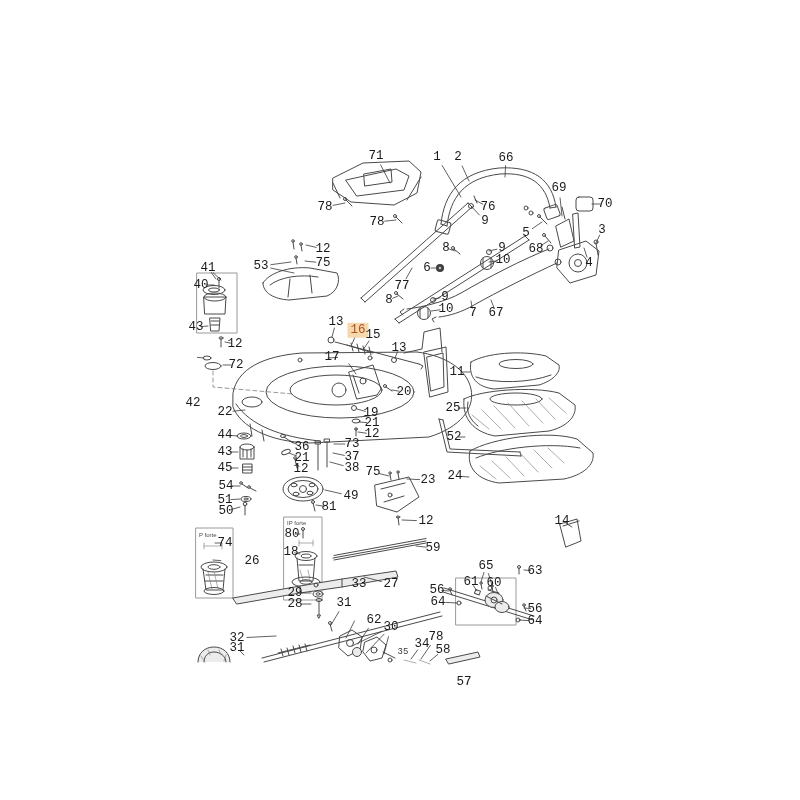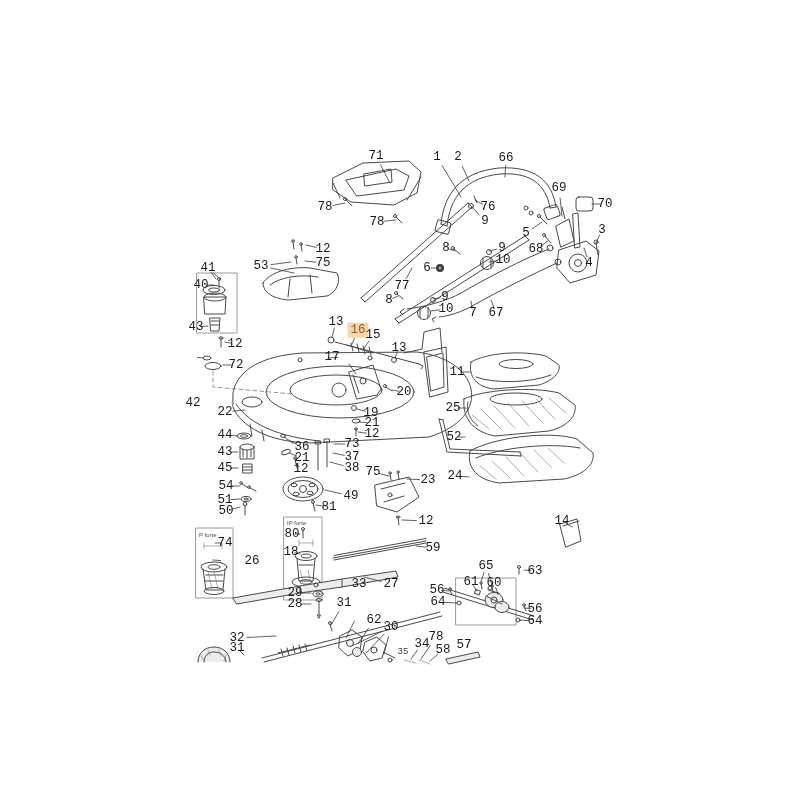--- a/index.html
+++ b/index.html
@@ -498,21 +498,21 @@
       <div class="part-label" style="left: 295px; top: 604px;">28</div>
       <div class="part-label" style="left: 344px; top: 603px;">31</div>
       <div class="part-label" style="left: 359px; top: 584px;">33</div>
       <div class="part-label" style="left: 374px; top: 620px;">62</div>
       <div class="part-label" style="left: 391px; top: 627px;">30</div>
       <div class="part-label" style="left: 237px; top: 638px;">32</div>
       <div class="part-label" style="left: 237px; top: 648px;">31</div>
       <div class="part-label" style="left: 422px; top: 644px;">34</div>
       <div class="part-label" style="left: 436px; top: 637px;">78</div>
       <div class="part-label" style="left: 443px; top: 650px;">58</div>
-      <div class="part-label" style="left: 464px; top: 645px;">57</div>
+      <div class="part-label" style="left: 464px; top: 682px;">57</div>
       <div class="part-label sm" style="left: 403px; top: 652px;">35</div>
       <div class="part-label" style="left: 486px; top: 566px;">65</div>
       <div class="part-label" style="left: 535px; top: 571px;">63</div>
       <div class="part-label" style="left: 471px; top: 582px;">61</div>
       <div class="part-label" style="left: 494px; top: 583px;">60</div>
       <div class="part-label" style="left: 437px; top: 590px;">56</div>
       <div class="part-label" style="left: 438px; top: 602px;">64</div>
       <div class="part-label" style="left: 535px; top: 609px;">56</div>
       <div class="part-label" style="left: 535px; top: 621px;">64</div>
     </div>

